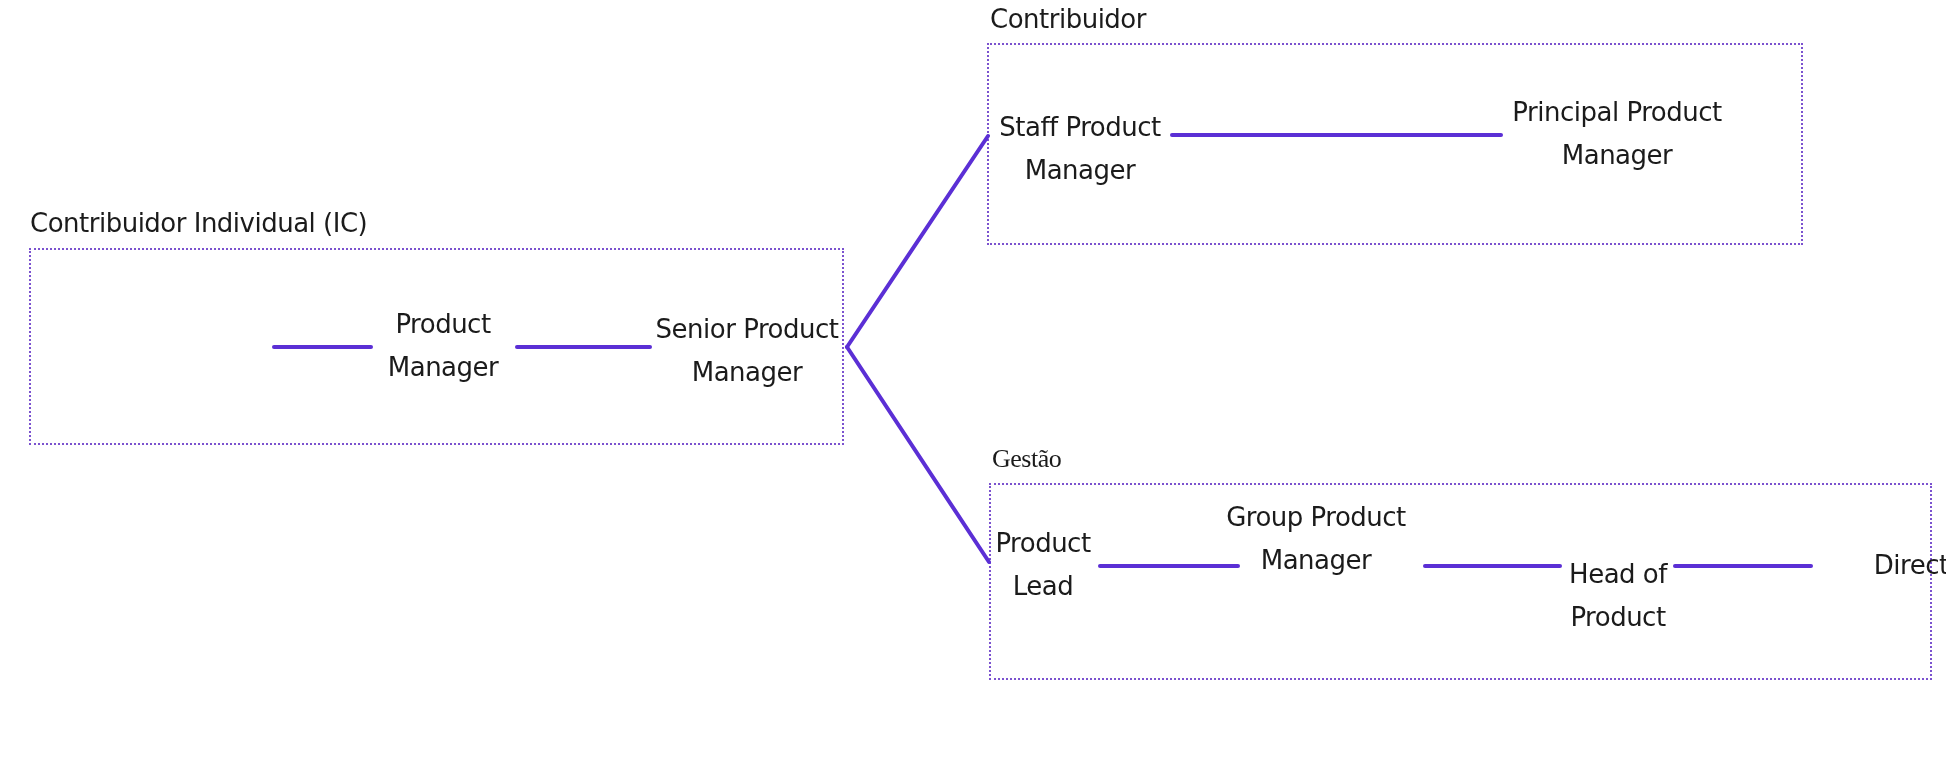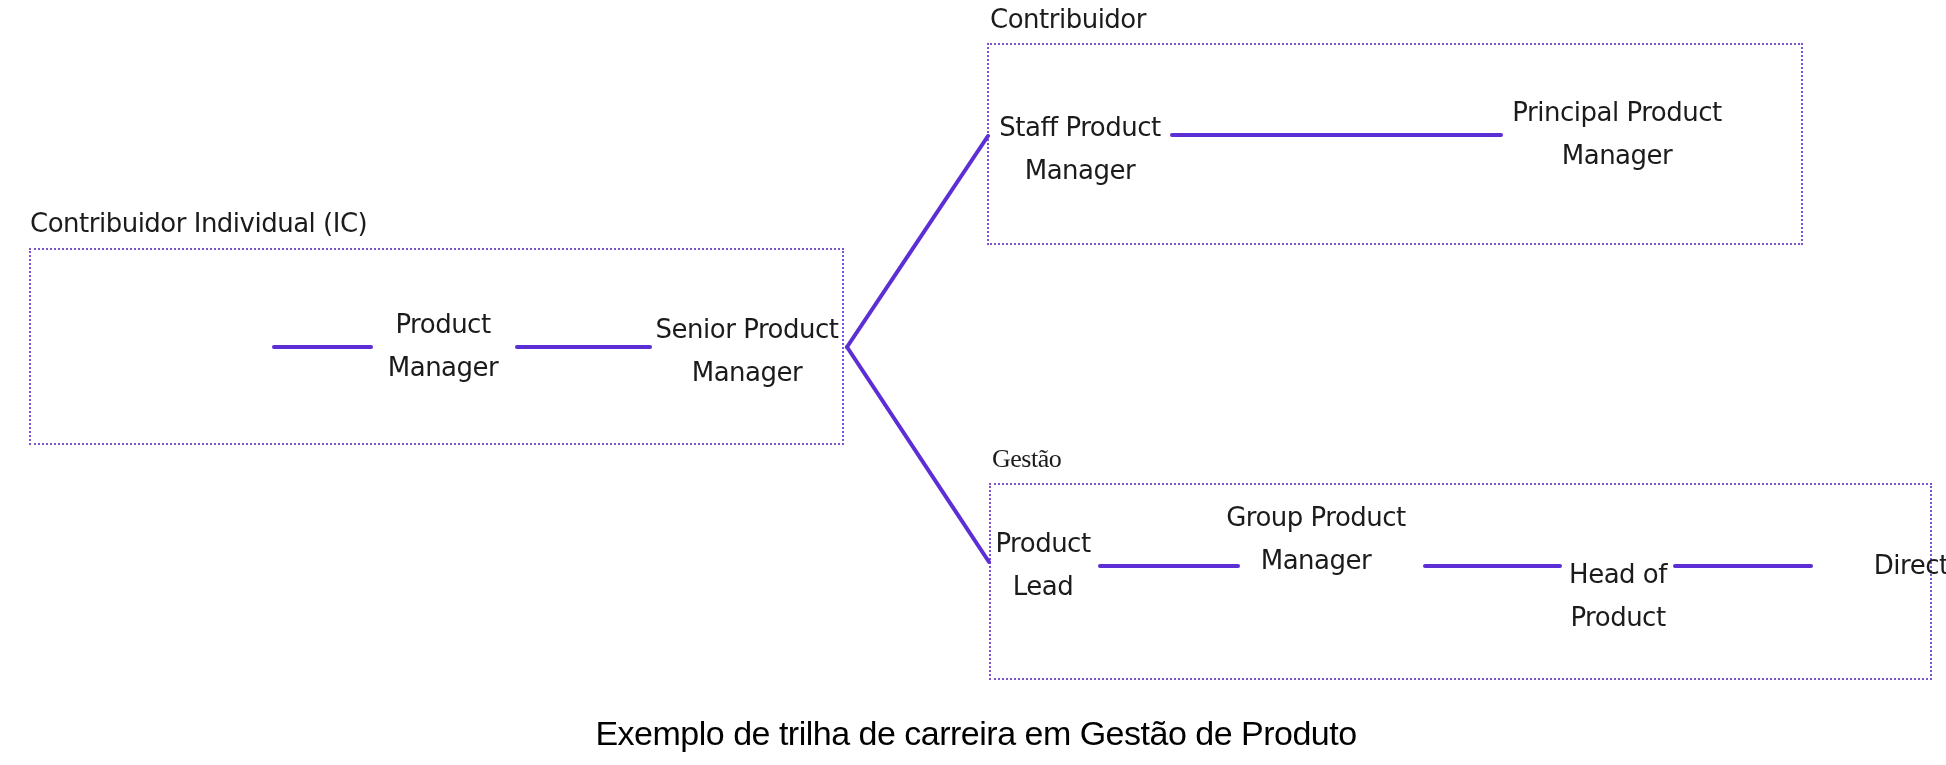--- a/index.html
+++ b/index.html
@@ -111,15 +111,14 @@
 
   <div class="h-line" style="left:1098px; top:564px; width:142px;"></div>
   <div class="h-line" style="left:1423px; top:564px; width:139px;"></div>
   <div class="h-line" style="left:1673px; top:564px; width:140px;"></div>
 
   <svg class="branch-svg" viewBox="0 0 1946 765">
     <line x1="847" y1="347" x2="988" y2="136"></line>
     <line x1="847" y1="347" x2="989" y2="562"></line>
   </svg>
 
-  <div class="caption">Exemplo de trilha de carreira em Gestão de Produto</div>
 
 </div>
 
 </body></html>

